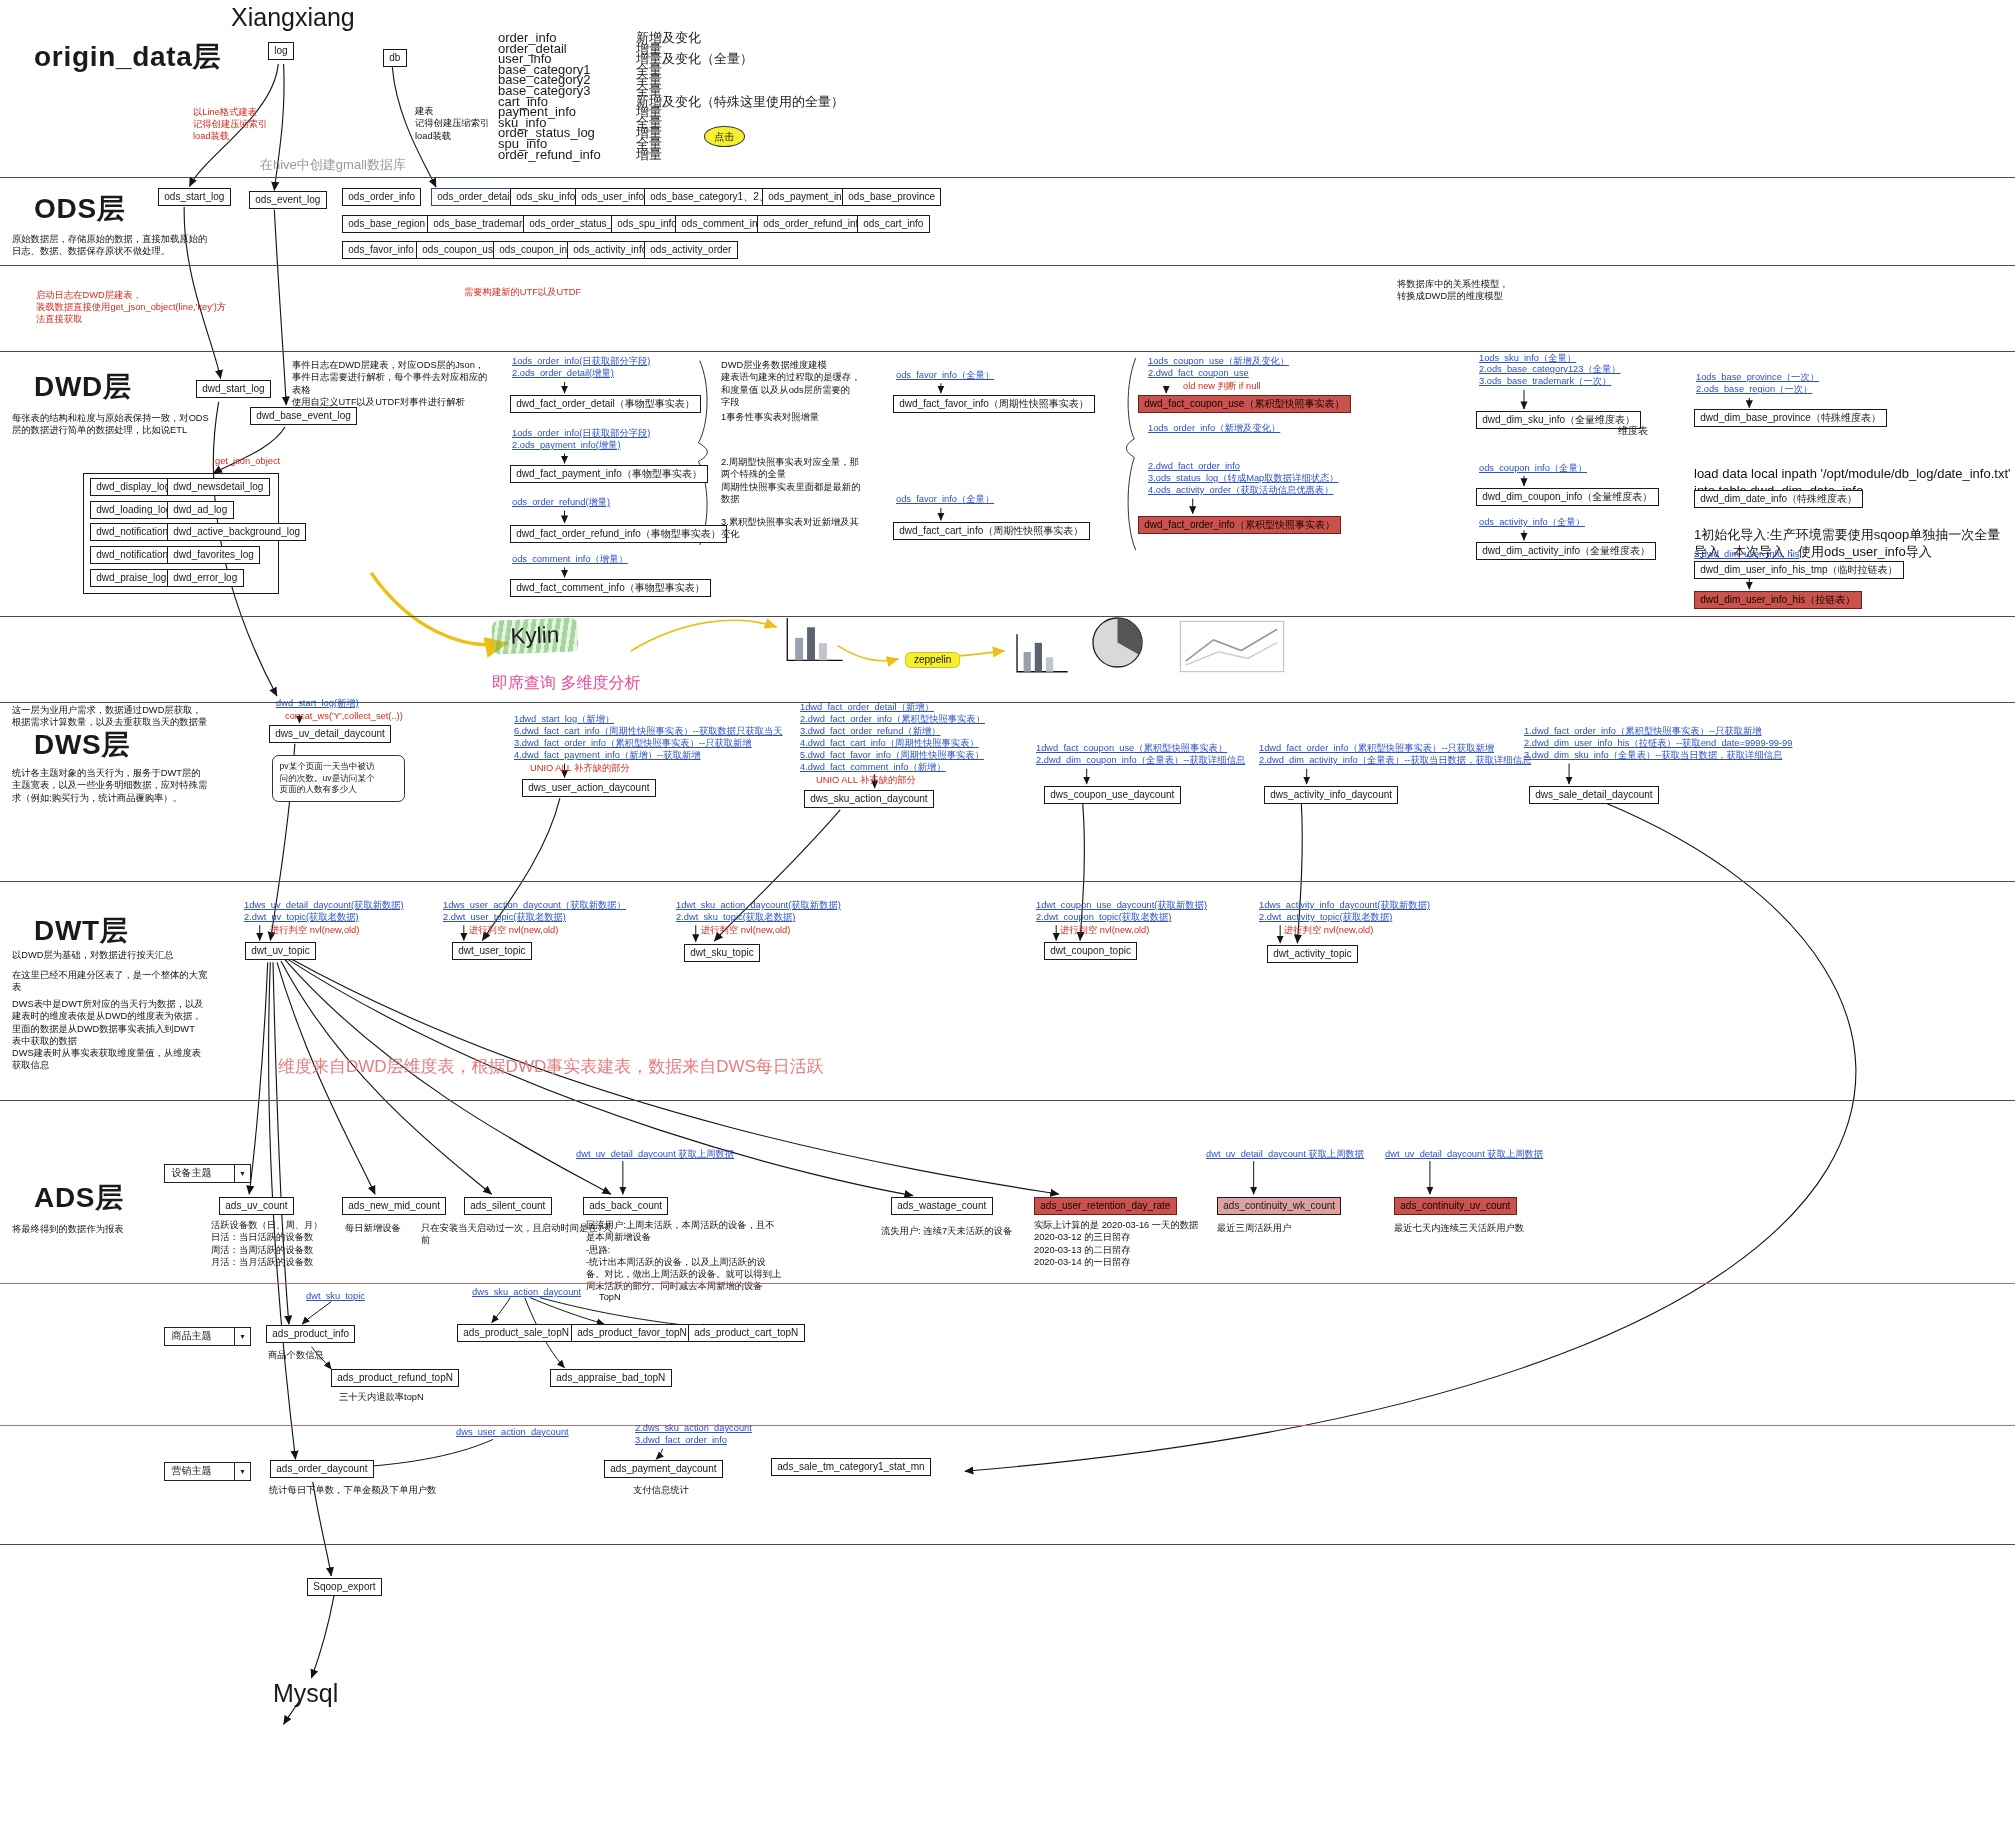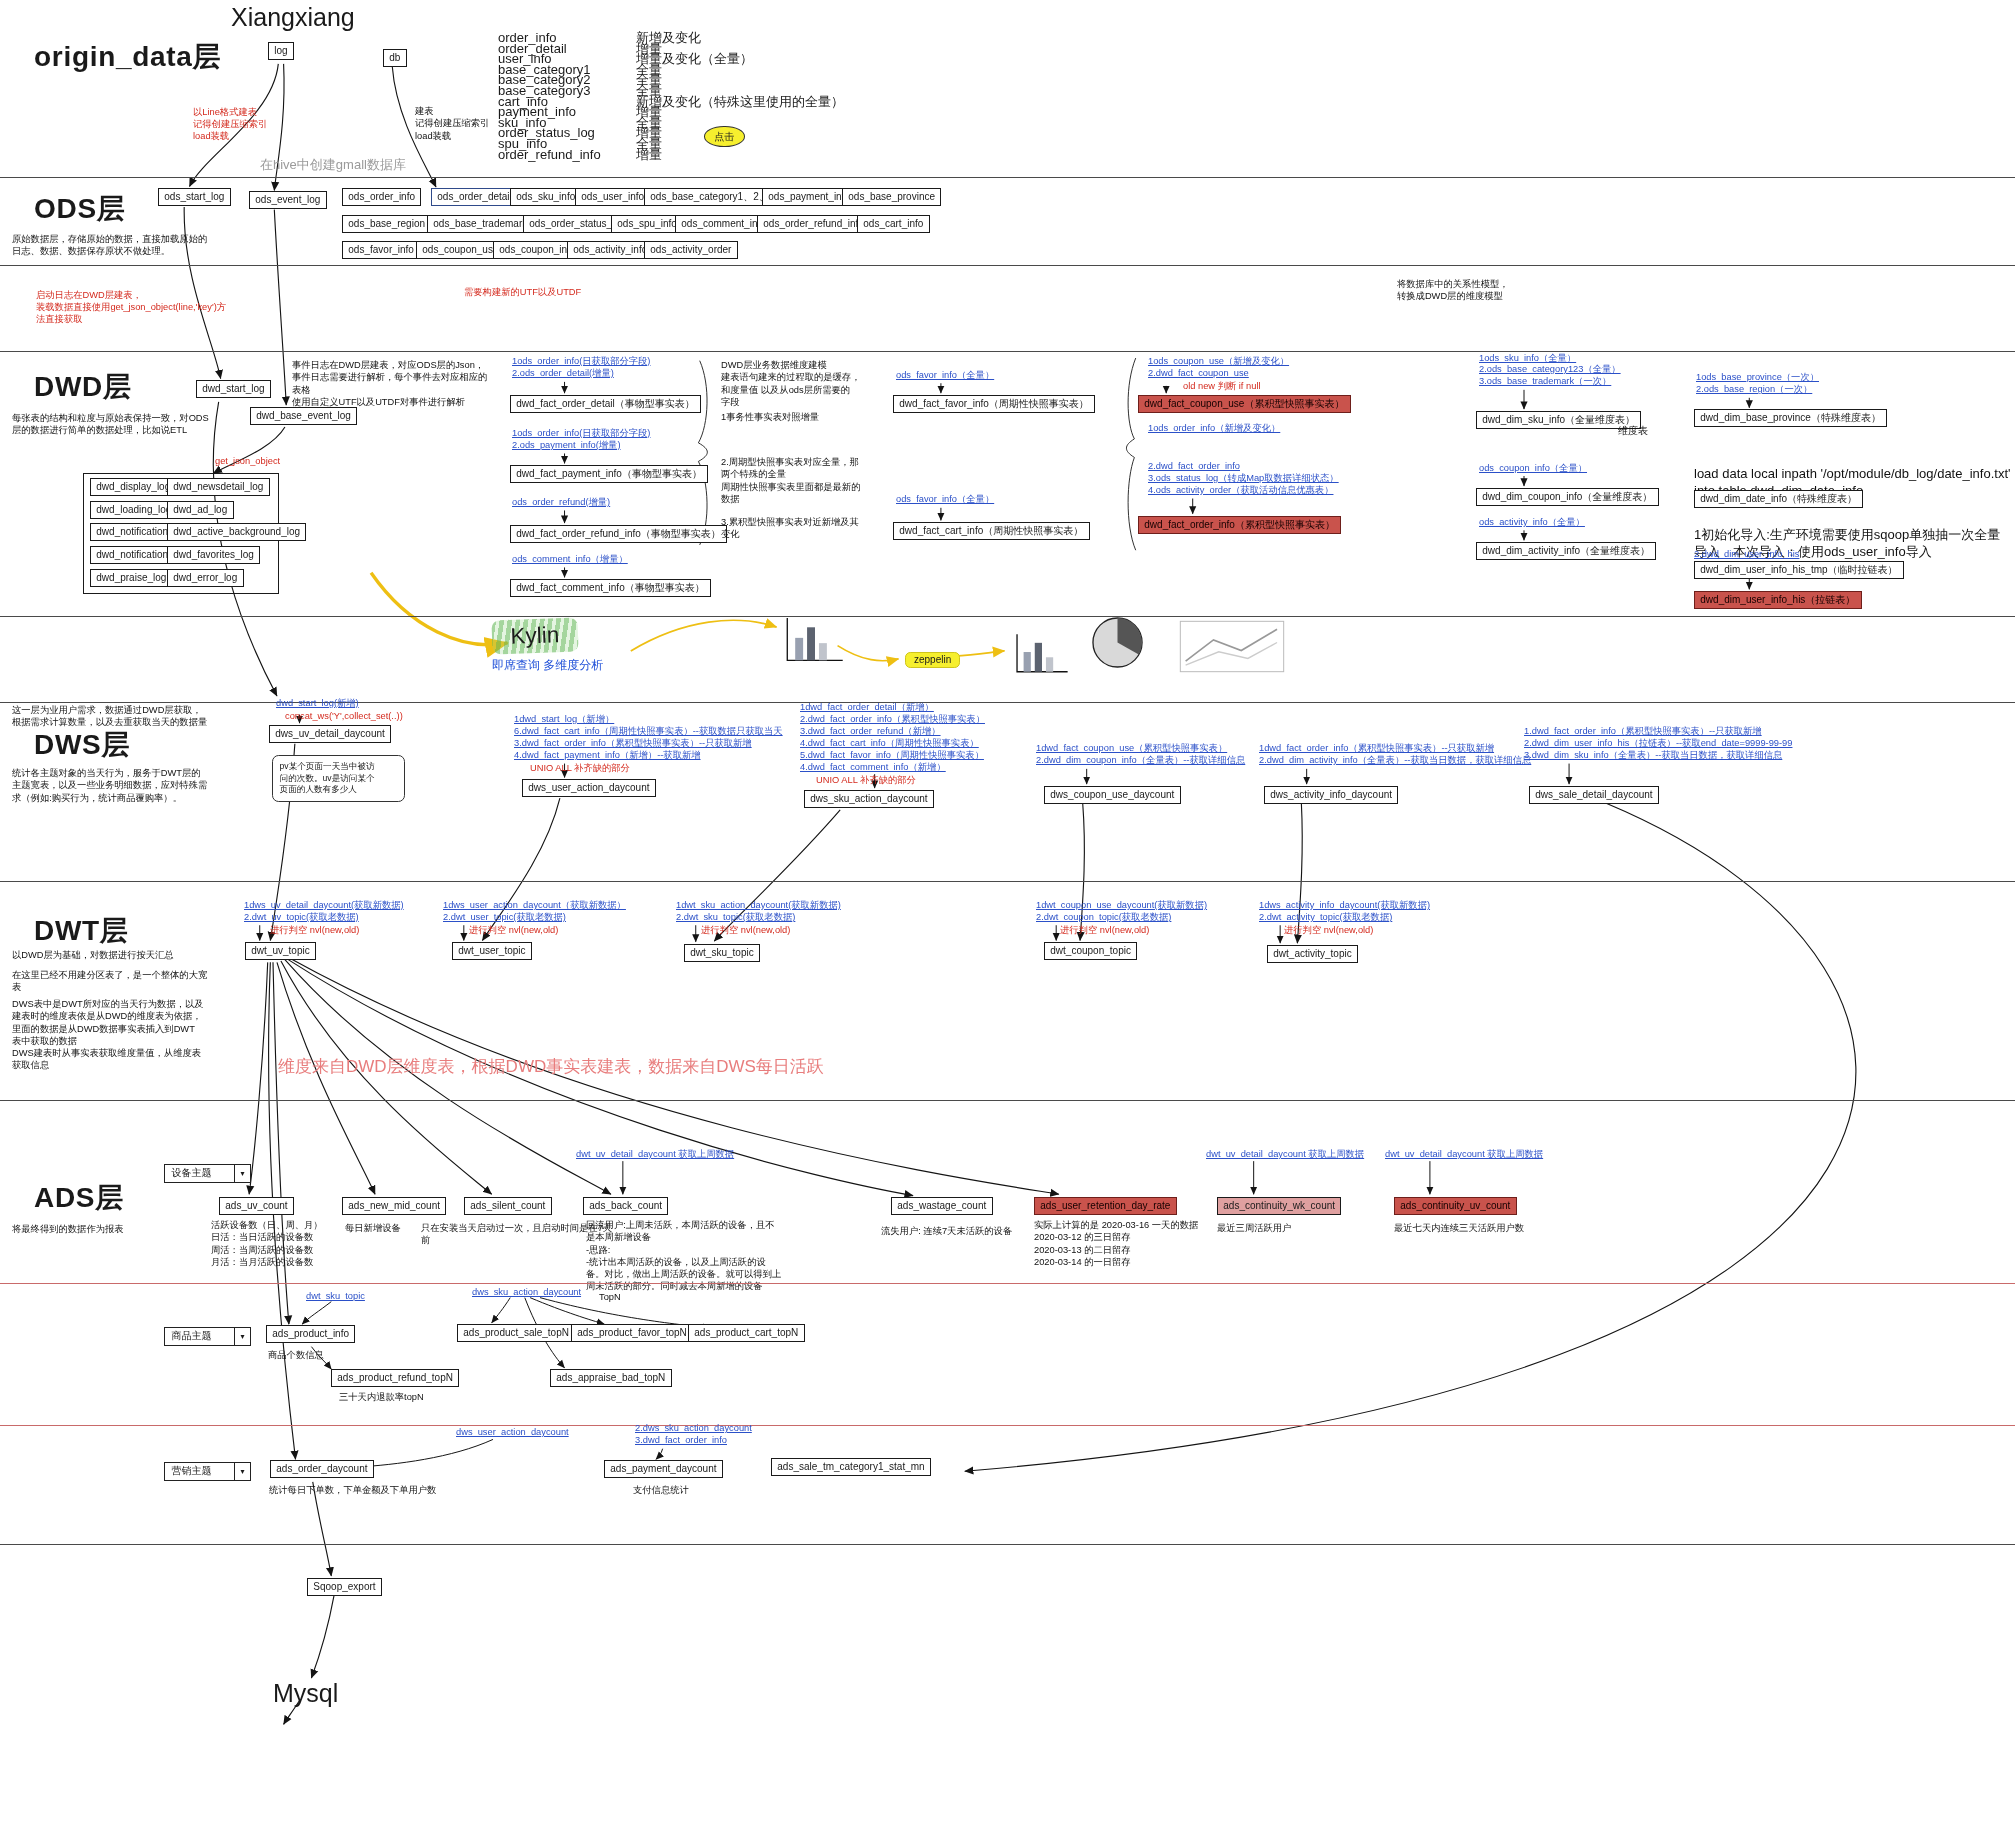--- a/index.html
+++ b/index.html
@@ -24,21 +24,21 @@
 .select{position:absolute;display:flex;align-items:center;border:1px solid #222;background:#fff;height:18.6px;font-size:10px}
 .select .lab{padding:0 6.6px;flex:1}
 .select .dd{width:16px;height:100%;border-left:1px solid #222;display:flex;align-items:center;justify-content:center;font-size:8px}
 .ellipse{position:absolute;background:#f6ef2e;border:1px solid #333;border-radius:50%;padding:2.7px 9.3px;font-size:10px}
 .hl{position:absolute;background:#f6ef2e;border:0.7px solid #cfc51c;border-radius:5.3px;padding:1.3px 8px;font-size:10px}
 .bubble{position:absolute;border:0.9px solid #333;border-radius:6.6px;padding:5.3px 6.6px;font-size:8.6px;white-space:pre-line;line-height:1.35;background:#fff}
 .groupbox{position:absolute;border:1.1px solid #1a1a1a}
 .kylin{position:absolute;display:flex;flex-direction:column;align-items:flex-start}
 .scribble{padding:4px 18.6px;background:repeating-linear-gradient(100deg,rgba(104,186,92,.6) 0 4.6px,rgba(150,214,135,.25) 4.6px 8px);border-radius:8px;transform:rotate(-2deg)}
 .scribble span{font-size:22.5px;color:#1c1c1c}
-.kylin .sub{font-size:12px;margin-top:4px;color:#1d4ed8}
+.kylin .sub{font-size:16px;margin-top:20px;color:#ec4899}
 .pink-note{position:absolute;color:#e87d7d;font-size:17px;white-space:nowrap}
 .superset{position:absolute;background:#e08585;border:1.3px solid #333}
 .superset .tag{position:absolute;top:2.7px;left:5.3px;font-size:8px;color:#fff}
 svg.arrows{position:absolute;left:0;top:0;pointer-events:none}
 </style>
 </head>
 <body>
 
 <div class="canvas">
 

